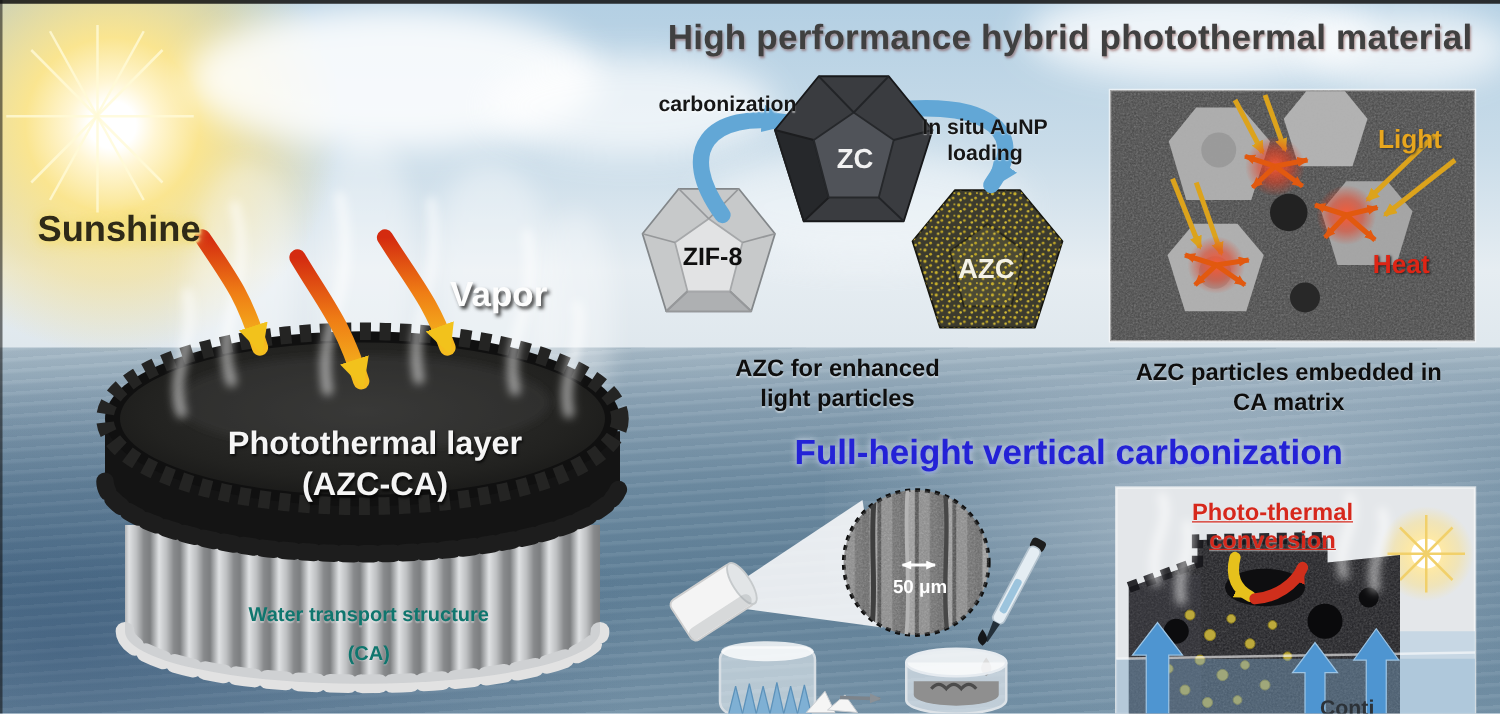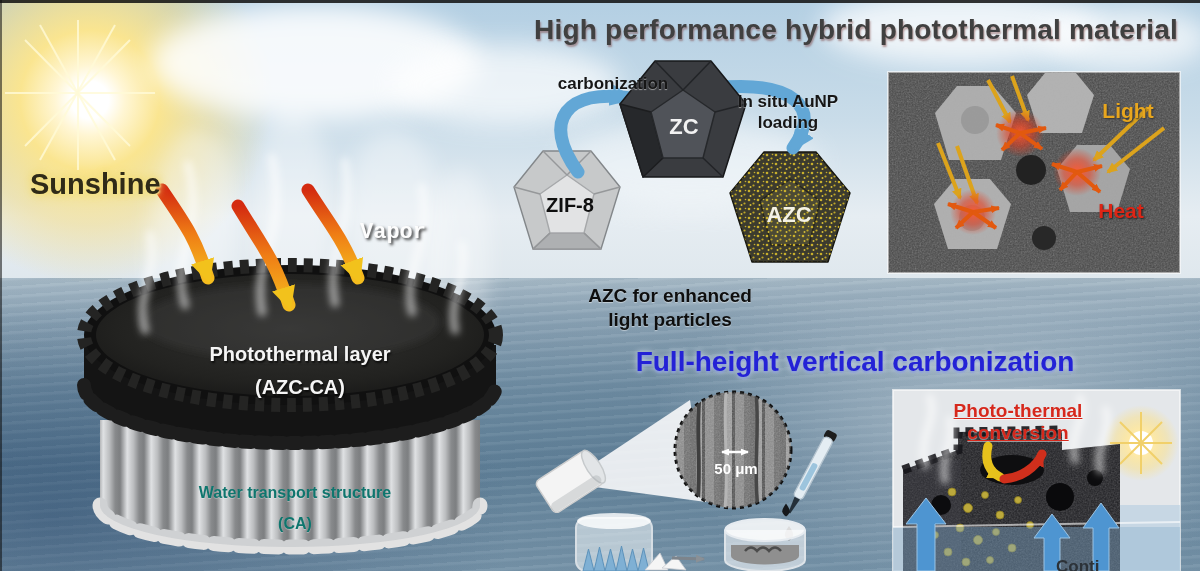--- a/index.html
+++ b/index.html
@@ -23,22 +23,22 @@
   .vaporcol{background:rgba(255,255,255,.34);border-radius:45%;filter:blur(10px);}
   
   .lbl{position:absolute;font-weight:bold;text-align:center;z-index:6;}
   .lbl span{display:block;}
   .t-red{color:#404040;font-size:28px;letter-spacing:.2px;
          text-shadow:1px 2px 2px rgba(110,40,35,.45);}
   .t-blue{color:#2422d6;font-size:28px;
          text-shadow:0 2px 2px rgba(140,160,215,.95),0 0 6px rgba(235,240,255,.8);}
   .t-sunshine{color:#2f2a18;font-size:29px;text-align:left;
          text-shadow:0 0 6px #f3df7d,0 0 12px #efd65e,1px 1px 2px #f7e9a0;}
-  .t-vapor{color:#fdfdfd;font-size:22px;text-shadow:2px 2px 3px rgba(35,35,35,.85);font-family:Liberation Mono, monospace;}
-  .t-layer{color:#f5f5f5;font-size:20px;line-height:33px;text-shadow:1px 2px 2px rgba(0,0,0,.7);}
+  .t-vapor{color:#fdfdfd;font-size:28px;text-shadow:2px 2px 3px rgba(35,35,35,.85);}
+  .t-layer{color:#f5f5f5;font-size:26px;line-height:33px;text-shadow:1px 2px 2px rgba(0,0,0,.7);}
   .t-water{color:#0f766e;font-size:16px;line-height:31px;text-shadow:0 1px 1px rgba(255,255,255,.35);}
   .t-step{color:#161616;font-size:17px;line-height:21px;text-shadow:0 1px 1px rgba(255,255,255,.5);}
   .t-cap{color:#0e0e0e;font-size:19px;line-height:24px;text-shadow:0 1px 1px rgba(255,255,255,.45);}
   .t-conv{color:#d6281c;font-size:19px;line-height:22px;text-shadow:0 1px 1px rgba(255,255,255,.5);}
   .t-conti{color:#2c3238;font-size:17px;font-weight:bold;}
   .edge-top{left:0;top:0;width:1200px;height:3px;background:rgba(15,15,15,.85);z-index:8;}
   .edge-left{left:0;top:0;width:2px;height:571px;background:rgba(15,15,15,.55);z-index:8;}
   svg text{font-family:"Liberation Sans",sans-serif;font-weight:bold;}
   #art{position:absolute;left:0;top:0;z-index:3;}
   .bg{z-index:1}.mid{z-index:2}
@@ -393,30 +393,34 @@
 
   <div class="lbl t-layer" style="left:140px;top:338px;width:320px;">
     <span>Photothermal layer</span>
     <span>(AZC-CA)</span>
   </div>
   <div class="lbl t-water" style="left:110px;top:477px;width:370px;">
     <span>Water transport structure</span>
     <span>(CA)</span>
   </div>
 
-  <div class="lbl t-step" style="left:553px;top:73px;width:120px;">carbonization</div>
+  <div class="lbl t-step" style="left:522px;top:73px;width:120px;">carbonization</div>
   <div class="lbl t-step" style="left:733px;top:91px;width:110px;">
     <span>In situ AuNP</span>
     <span>loading</span>
   </div>
 
   <div class="lbl t-cap" style="left:565px;top:284px;width:210px;">
     <span>AZC for enhanced</span>
     <span>light particles</span>
   </div>
+  <div class="lbl t-cap" style="left:885px;top:287px;width:292px;">
+    <span>AZC particles embedded in</span>
+    <span>CA matrix</span>
+  </div>
 
   <div class="lbl t-blue" style="left:620px;top:346px;width:470px;">Full-height vertical carbonization</div>
 
   <div class="lbl t-conv" style="left:948px;top:400px;width:140px;text-decoration:underline;">
     <span>Photo-thermal</span>
     <span>conversion</span>
   </div>
   <div class="lbl t-conti" style="left:1056px;top:557px;">Conti</div>
 
   <div class="abs edge-top"></div>

